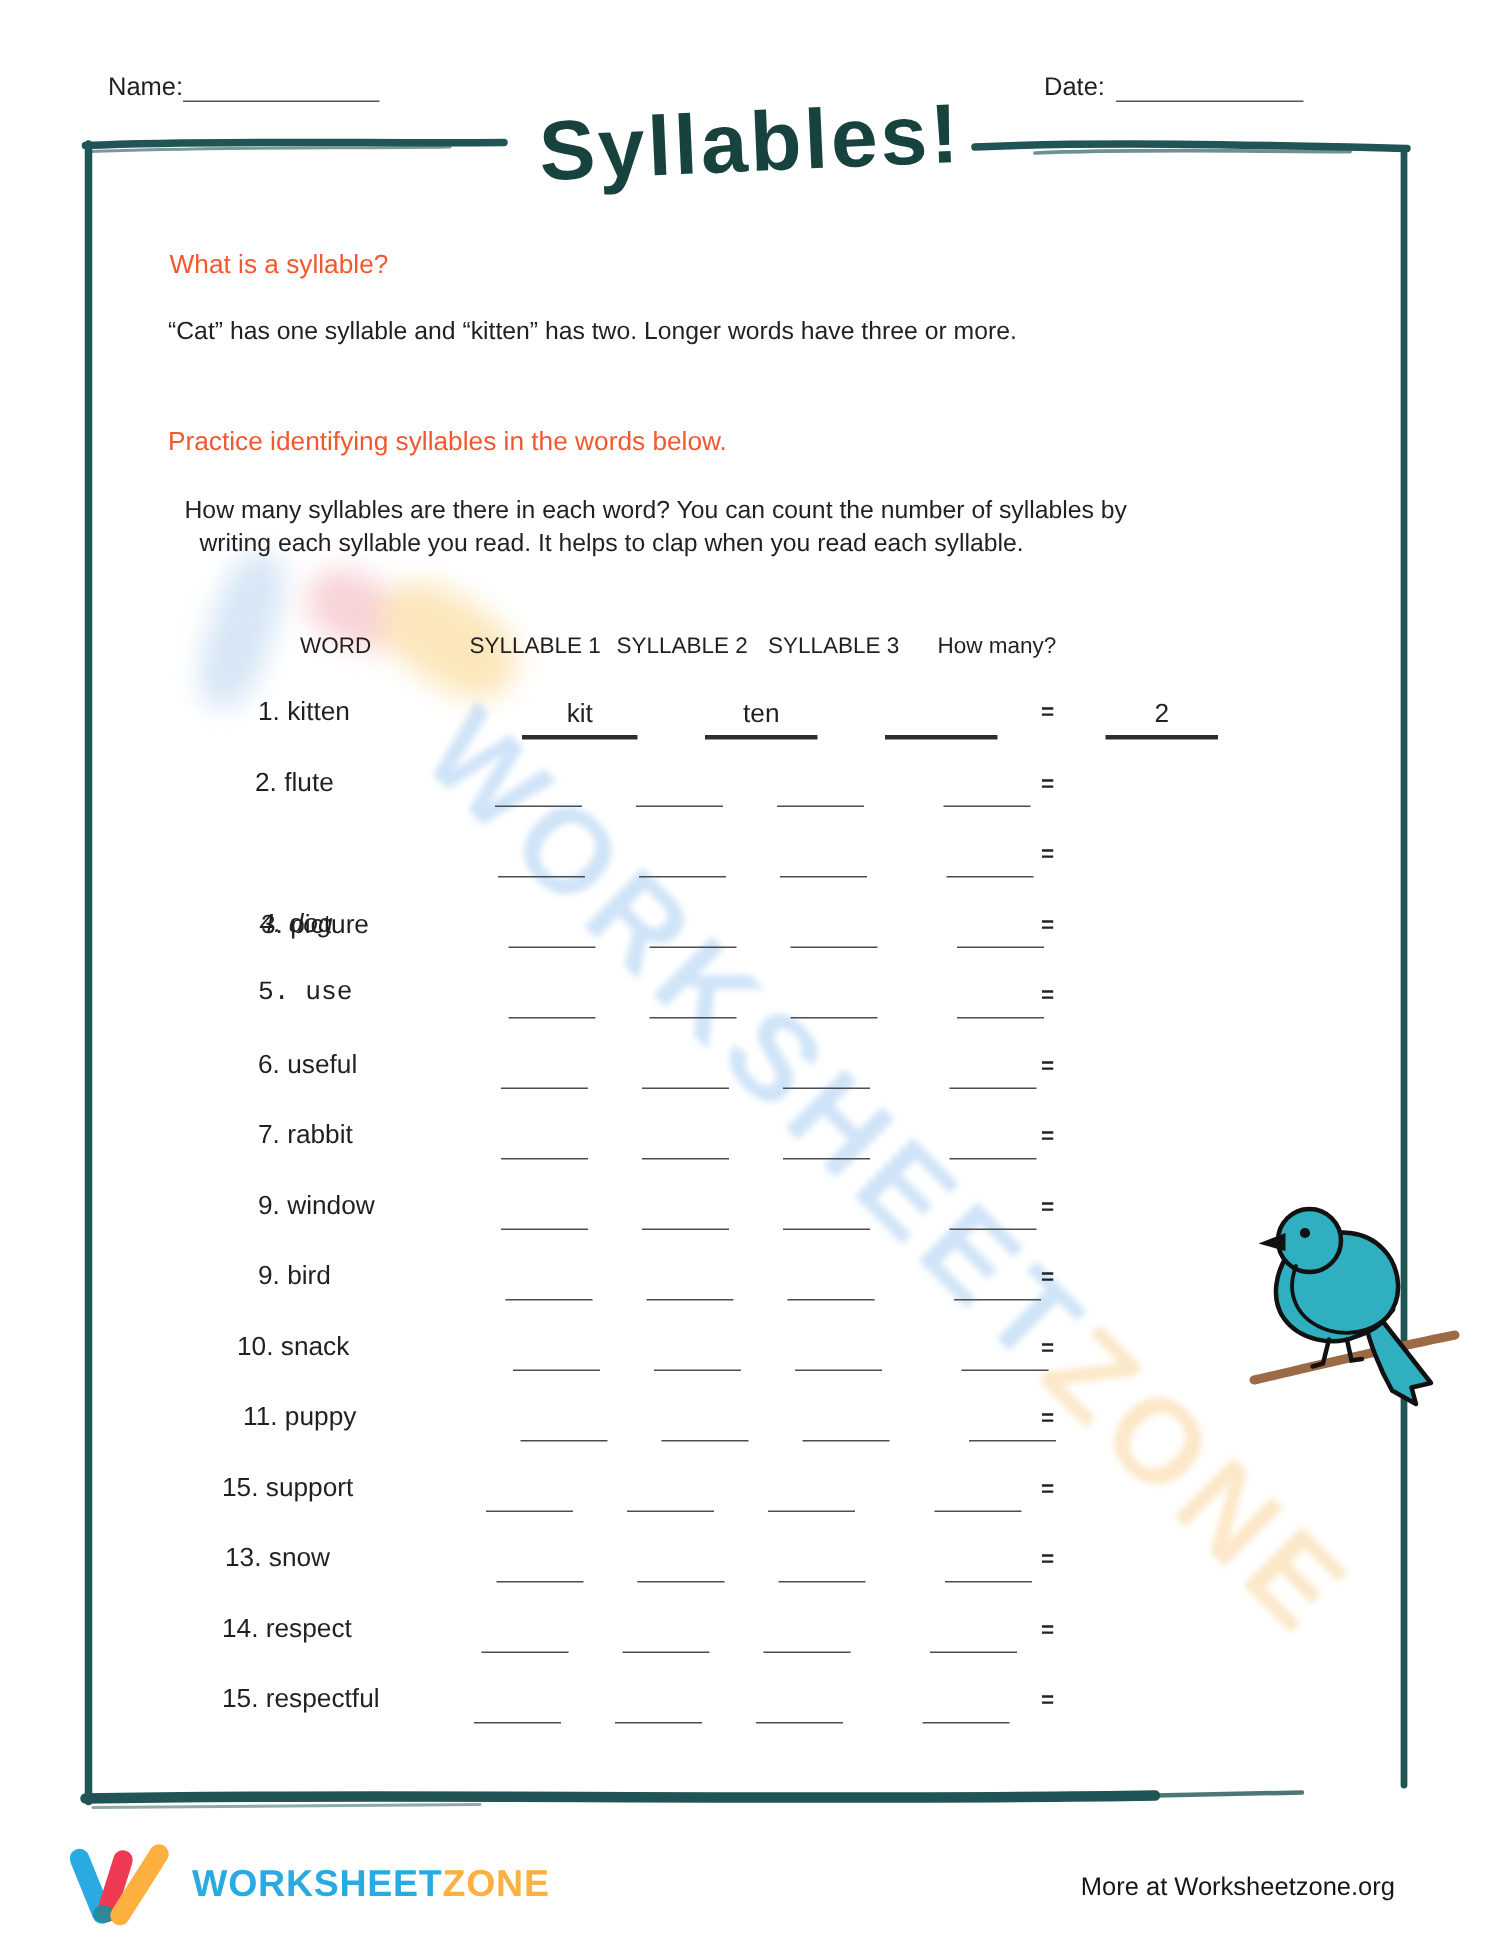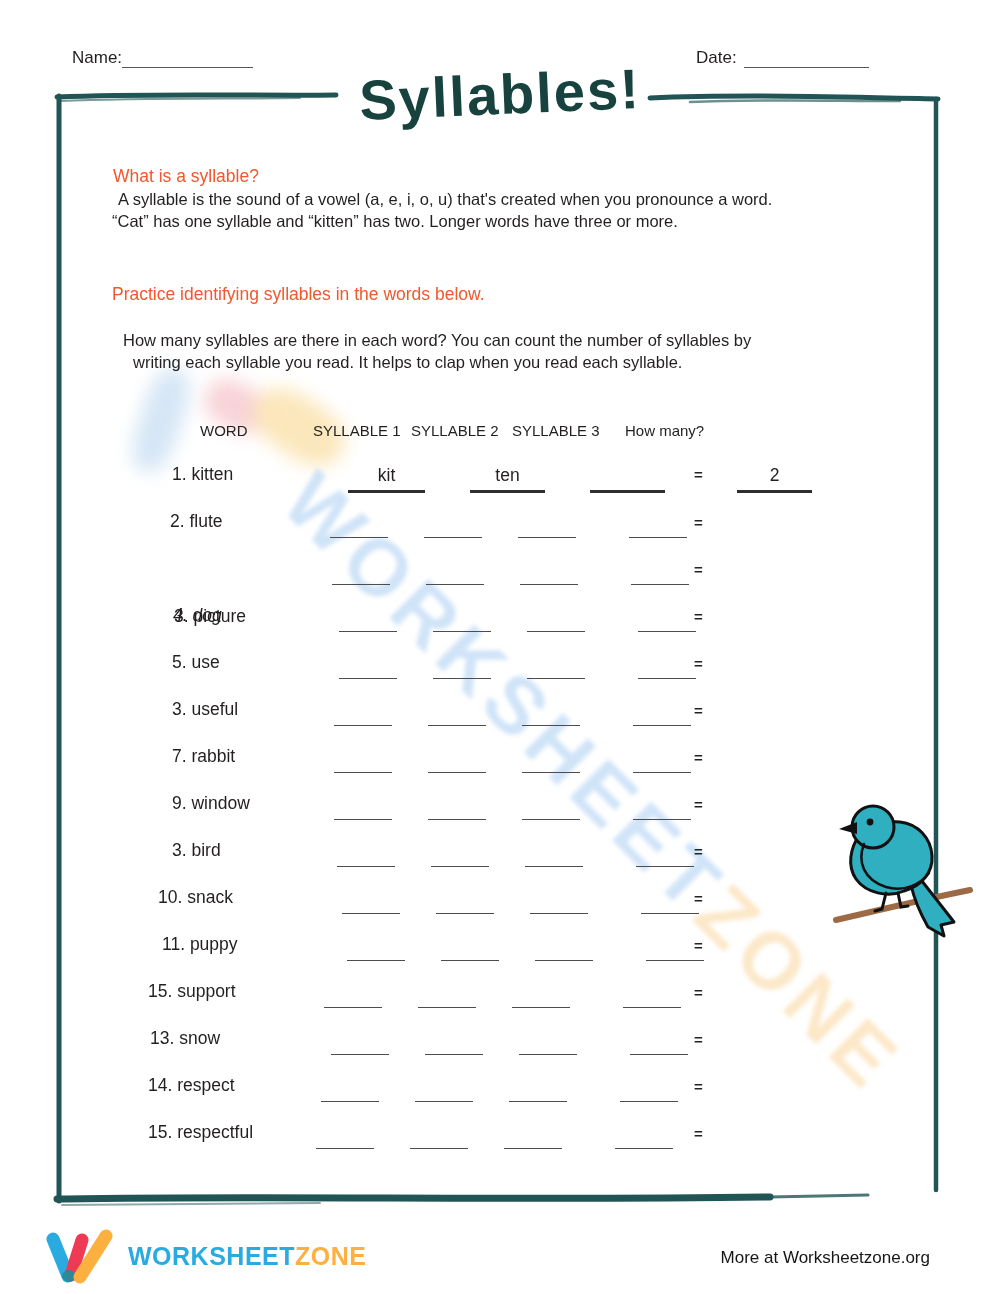--- a/index.html
+++ b/index.html
@@ -90,21 +90,20 @@
   </svg>
 
   <span class="field-label" style="left:72px;top:48px">Name:</span>
   <span class="field-line" style="left:122px;top:67px;width:131px"></span>
   <span class="field-label" style="left:696px;top:48px">Date:</span>
   <span class="field-line" style="left:744px;top:67px;width:125px"></span>
 
   <div class="title">Syllables!</div>
 
   <div class="sec-heading" style="left:113px;top:166px">What is a syllable?</div>
-  <div class="body-line" style="left:118px;top:190px">A syllable is the sound of a vowel (a, e, i, o, u) that's created when you pronounce a word.</div>
   <div class="body-line" style="left:112px;top:212px">“Cat” has one syllable and “kitten” has two. Longer words have three or more.</div>
 
   <div class="sec-heading" style="left:112px;top:284px">Practice identifying syllables in the words below.</div>
   <div class="body-line" style="left:133px;top:353px">writing each syllable you read. It helps to clap when you read each syllable.</div>
   <div class="body-line" style="left:123px;top:331px">How many syllables are there in each word? You can count the number of syllables by</div>
 
   <span class="col-head" style="left:200px">WORD</span>
   <span class="col-head" style="left:313px">SYLLABLE 1</span>
   <span class="col-head" style="left:411px">SYLLABLE 2</span>
   <span class="col-head" style="left:512px">SYLLABLE 3</span>
@@ -141,29 +140,29 @@
       </div>
       <div class="word-row" style="top: 605px;">
         <span class="row-word" style="left: 173px; font-style: italic;">4. dog</span>
         <span class="blank" style="left: 339px; width: 58px;"></span>
         <span class="blank" style="left: 433px; width: 58px;"></span>
         <span class="blank" style="left: 527px; width: 58px;"></span>
         <span class="blank" style="left: 638px; width: 58px;"></span>
         <span class="equals" style="left: 694px; top: 3px;">=</span>
       </div>
       <div class="word-row" style="top: 652px;">
-        <span class="row-word" style="left: 172px;">5. use</span>
+        <span class="row-word" style="left: 172px; font-family: Liberation Mono, monospace;">5. use</span>
         <span class="blank" style="left: 339px; width: 58px;"></span>
         <span class="blank" style="left: 433px; width: 58px;"></span>
         <span class="blank" style="left: 527px; width: 58px;"></span>
         <span class="blank" style="left: 638px; width: 58px;"></span>
         <span class="equals" style="left: 694px; top: 3px;">=</span>
       </div>
       <div class="word-row" style="top: 699px;">
-        <span class="row-word" style="left: 172px;">3. useful</span>
+        <span class="row-word" style="left: 172px;">6. useful</span>
         <span class="blank" style="left: 334px; width: 58px;"></span>
         <span class="blank" style="left: 428px; width: 58px;"></span>
         <span class="blank" style="left: 522px; width: 58px;"></span>
         <span class="blank" style="left: 633px; width: 58px;"></span>
         <span class="equals" style="left: 694px; top: 3px;">=</span>
       </div>
       <div class="word-row" style="top: 746px;">
         <span class="row-word" style="left: 172px;">7. rabbit</span>
         <span class="blank" style="left: 334px; width: 58px;"></span>
         <span class="blank" style="left: 428px; width: 58px;"></span>
@@ -173,21 +172,21 @@
       </div>
       <div class="word-row" style="top: 793px;">
         <span class="row-word" style="left: 172px;">9. window</span>
         <span class="blank" style="left: 334px; width: 58px;"></span>
         <span class="blank" style="left: 428px; width: 58px;"></span>
         <span class="blank" style="left: 522px; width: 58px;"></span>
         <span class="blank" style="left: 633px; width: 58px;"></span>
         <span class="equals" style="left: 694px; top: 3px;">=</span>
       </div>
       <div class="word-row" style="top: 840px;">
-        <span class="row-word" style="left: 172px;">3. bird</span>
+        <span class="row-word" style="left: 172px;">9. bird</span>
         <span class="blank" style="left: 337px; width: 58px;"></span>
         <span class="blank" style="left: 431px; width: 58px;"></span>
         <span class="blank" style="left: 525px; width: 58px;"></span>
         <span class="blank" style="left: 636px; width: 58px;"></span>
         <span class="equals" style="left: 694px; top: 3px;">=</span>
       </div>
       <div class="word-row" style="top: 887px;">
         <span class="row-word" style="left: 158px;">10. snack</span>
         <span class="blank" style="left: 342px; width: 58px;"></span>
         <span class="blank" style="left: 436px; width: 58px;"></span>

